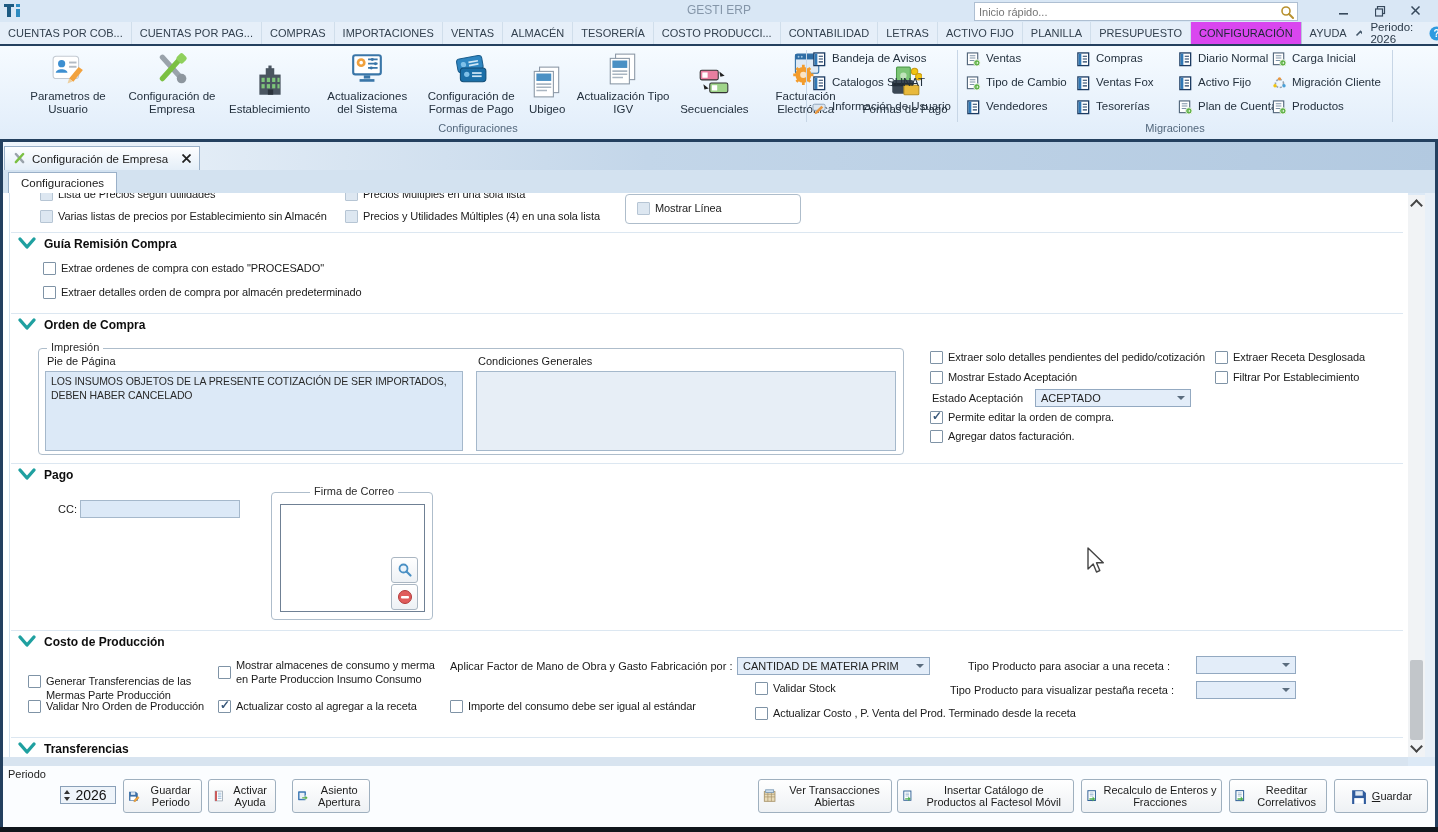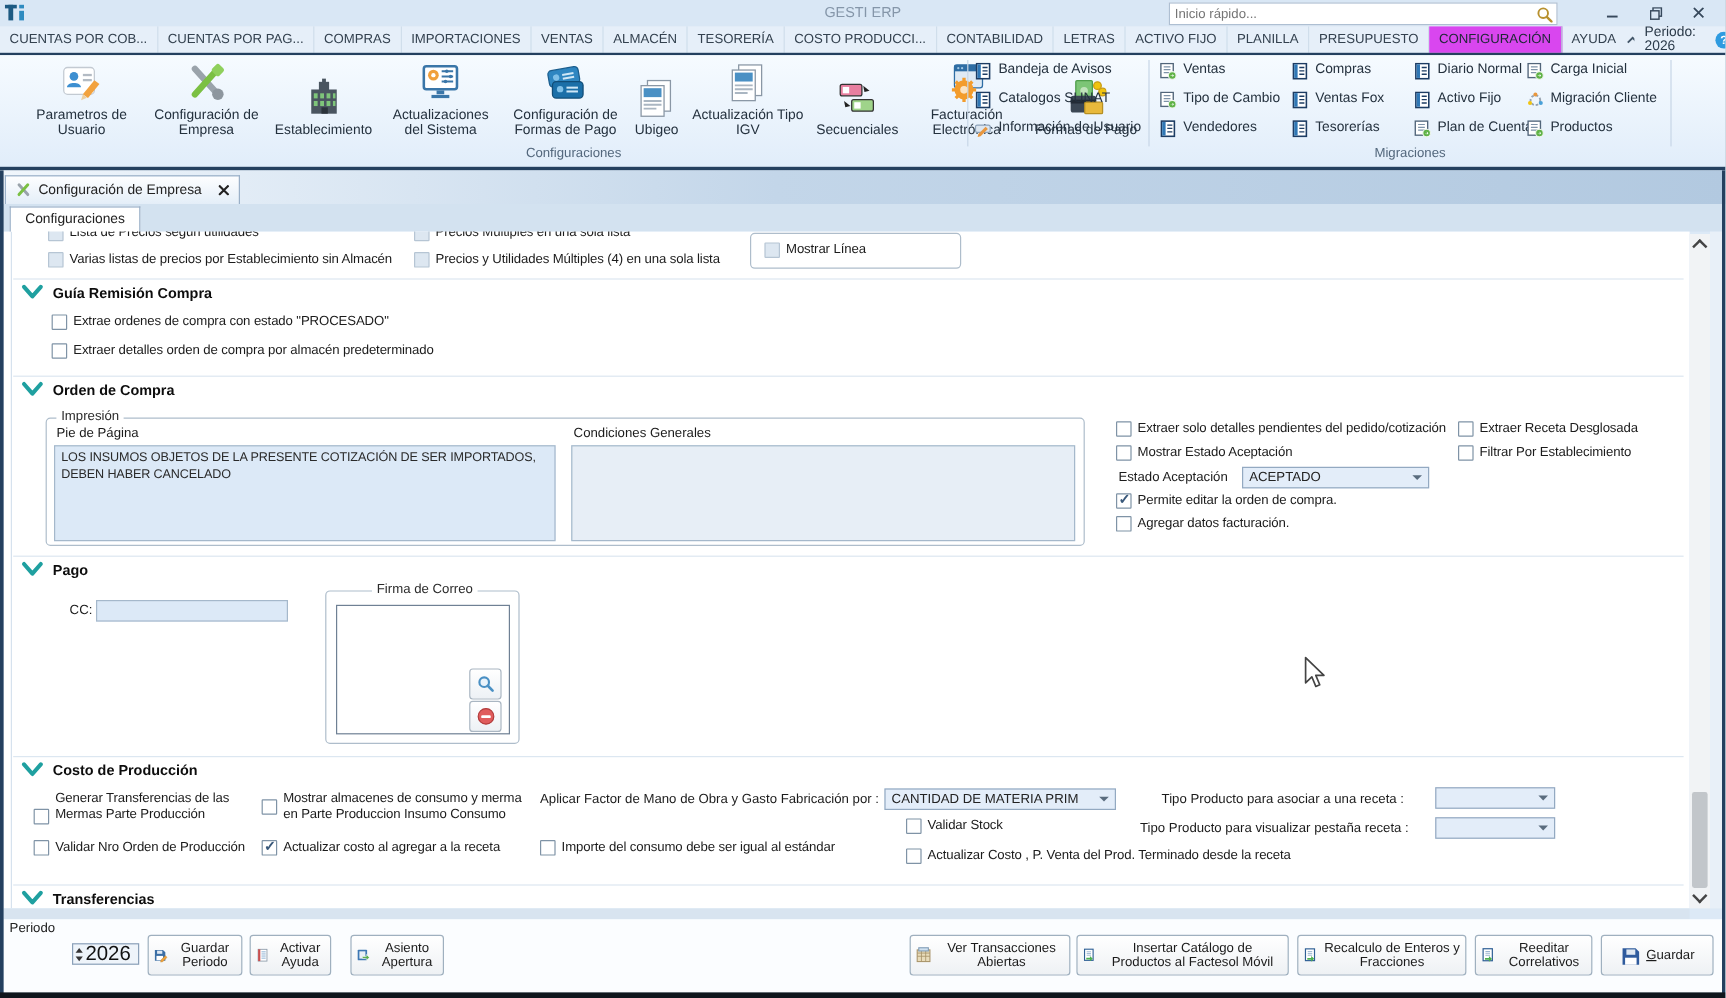--- a/index.html
+++ b/index.html
@@ -69,21 +69,21 @@
 
   
   #stripblue{position:absolute;left:3px;top:757px;width:1405px;height:9px;background:#d8e4f0}
   #footer{position:absolute;left:3px;top:766px;width:1432px;height:61px;background:#fbfdff}
   .fbtn{position:absolute;display:flex;align-items:center;justify-content:center;gap:5px;background:linear-gradient(#ffffff,#eef1f4);border:1px solid #9fb0bf;border-radius:3px;font-size:11px;color:#1b1b1b;line-height:1.12;font-family:inherit;text-align:center;box-sizing:border-box;padding:2px 4px}
   .u{text-decoration:underline}
   #spinner{position:absolute;left:57px;top:20px;width:56px;height:18px;background:#eef4fa;border:1px solid #8aa0b8;box-sizing:border-box;display:flex;align-items:center}
   #spinarrows{width:12px;display:flex;flex-direction:column;align-items:center;gap:3px}
   .tri-u{width:0;height:0;border:3px solid transparent;border-bottom:4px solid #333;margin-top:-2px}
   .tri-d{width:0;height:0;border:3px solid transparent;border-top:4px solid #333;margin-bottom:-2px}
-  #spinval{flex:1;text-align:left;padding-right:6px;font-size:17px;color:#111}
+  #spinval{flex:1;text-align:center;padding-right:6px;font-size:14px;color:#111}
 
   
   #edgeL{position:absolute;left:0;top:142px;width:3px;height:690px;background:#24405f}
   #edgeR{position:absolute;right:0;top:142px;width:3px;height:690px;background:#24405f}
   #edgeB{position:absolute;left:0;top:827px;width:1438px;height:5px;background:#10161d}
   #rightgap{position:absolute;left:1425px;top:193px;width:10px;height:564px;background:#e8f0f8}
 </style>
 </head>
 <body>
 
@@ -596,21 +596,21 @@
       </div>
 
     <div class="hsep" style="top:437px"></div>
 
     <div class="sec" style="left:14px;top:441px">
       <svg width="20" height="15">
           <path d="M3 3l7 8 7-8" fill="none" stroke="#1fa0a0" stroke-width="3.4" stroke-linecap="round" stroke-linejoin="round"></path>
         </svg>
       <b>Costo de Producción</b>
     </div>
-    <div class="ck" style="left:25px;top:466px;align-items:flex-end">
+    <div class="ck" style="left:25px;top:482px;align-items:flex-start">
         <span class="cb"></span>
         <span class="cl wrap" style="width:155px">Generar Transferencias de las Mermas Parte Producción</span>
       </div>
     <div class="ck" style="left:215px;top:466px;align-items:center">
         <span class="cb"></span>
         <span class="cl wrap" style="width:208px">Mostrar almacenes de consumo y merma en Parte Produccion Insumo Consumo</span>
       </div>
     <div class="lb" style="left:447px;top:467px">Aplicar Factor de Mano de Obra y Gasto Fabricación por :</div>
     <div class="combo" style="left:734px;top:464px;width:193px;height:18px">
         <span>CANTIDAD DE MATERIA PRIM</span>

